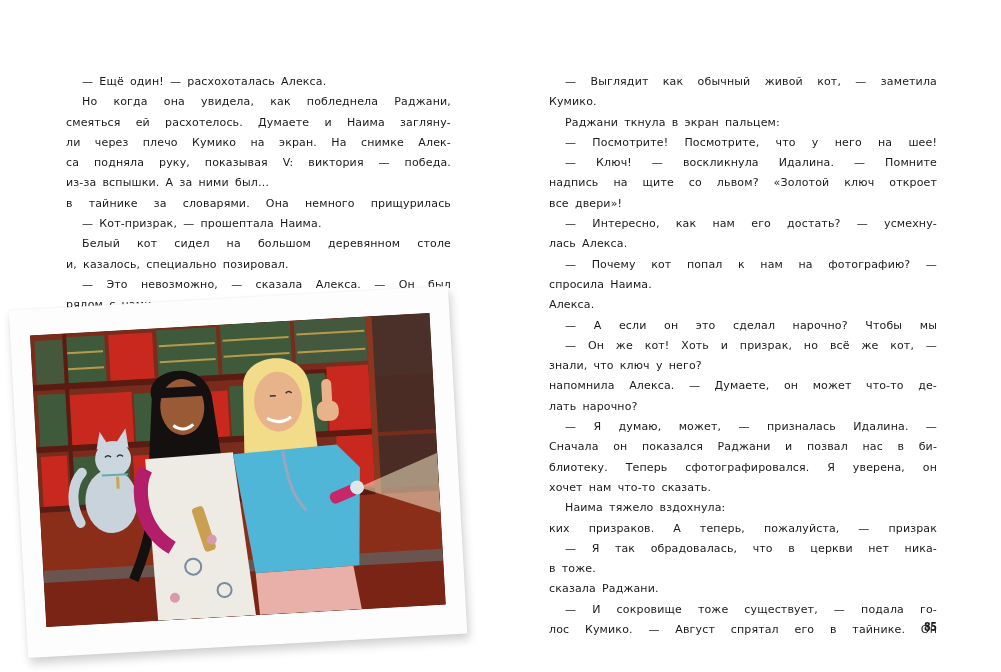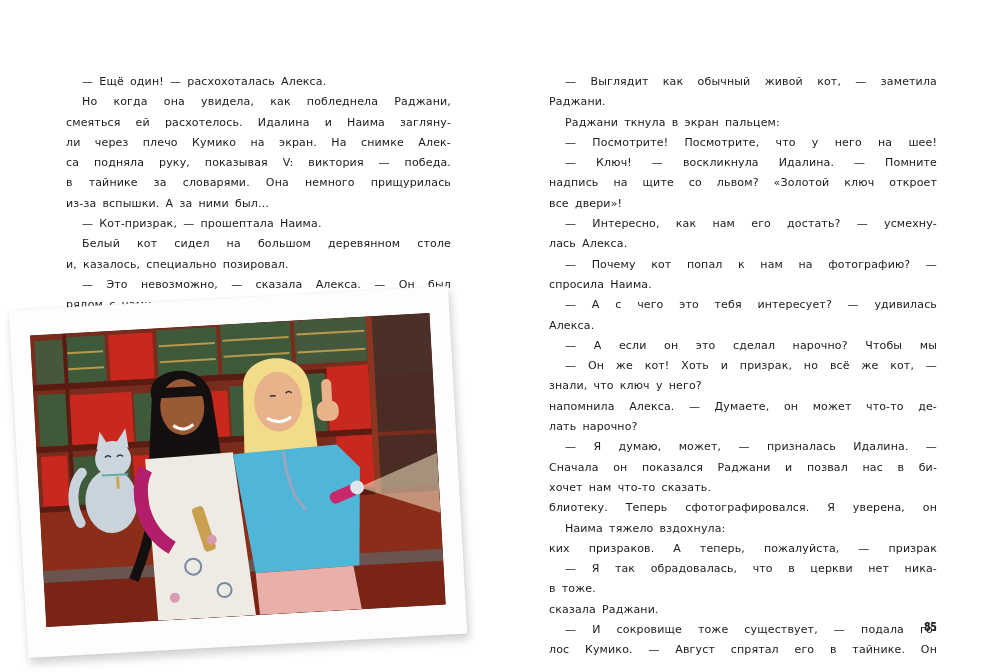--- a/index.html
+++ b/index.html
@@ -42,25 +42,25 @@
       overflow: hidden; background: #5a2a1e;
     }
   </style>
 </head>
 <body>
 
 <div class="page page-left">
   <div class="col col-left" id="left-col">
       <span class="ln ind last">— Ещё один! — расхохоталась Алекса.</span>
       <span class="ln ind">Но когда она увидела, как побледнела Раджани,</span>
-      <span class="ln">смеяться ей расхотелось. Идалина и Наима загляну-</span>
+      <span class="ln">смеяться ей расхотелось. Думаете и Наима загляну-</span>
       <span class="ln">ли через плечо Кумико на экран. На снимке Алек-</span>
       <span class="ln">са подняла руку, показывая V: виктория — победа.</span>
+      <span class="ln last">из-за вспышки. А за ними был…</span>
       <span class="ln">в тайнике за словарями. Она немного прищурилась</span>
-      <span class="ln last">из-за вспышки. А за ними был…</span>
       <span class="ln ind last">— Кот-призрак, — прошептала Наима.</span>
       <span class="ln ind">Белый кот сидел на большом деревянном столе</span>
       <span class="ln last">и, казалось, специально позировал.</span>
       <span class="ln ind">— Это невозможно, — сказала Алекса. — Он был</span>
       <span class="ln last">рядом с нами, и мы его не заметили?</span>
     </div>
 
   <div class="photo-frame">
     <div class="photo">
       <svg width="400" height="292" viewBox="0 0 400 292" xmlns="http://www.w3.org/2000/svg">
@@ -161,41 +161,40 @@
           <path d="M246,130 C250,170 258,180 266,190" stroke="#9aa6c0" stroke-width="3" fill="none"></path>
         </g>
       </svg>
     </div>
   </div>
 </div>
 
 <div class="page page-right">
   <div class="col col-right" id="right-col">
       <span class="ln ind">— Выглядит как обычный живой кот, — заметила</span>
-      <span class="ln last">Раджани.</span>
+      <span class="ln last">Кумико.</span>
       <span class="ln ind last">Раджани ткнула в экран пальцем:</span>
       <span class="ln ind">— Посмотрите! Посмотрите, что у него на шее!</span>
       <span class="ln ind">— Ключ! — воскликнула Идалина. — Помните</span>
       <span class="ln">надпись на щите со львом? «Золотой ключ откроет</span>
       <span class="ln last">все двери»!</span>
       <span class="ln ind">— Интересно, как нам его достать? — усмехну-</span>
       <span class="ln last">лась Алекса.</span>
       <span class="ln ind">— Почему кот попал к нам на фотографию? —</span>
       <span class="ln last">спросила Наима.</span>
-      <span class="ln ind">— А с чего это тебя интересует? — удивилась</span>
       <span class="ln last">Алекса.</span>
       <span class="ln ind">— А если он это сделал нарочно? Чтобы мы</span>
       <span class="ln ind">— Он же кот! Хоть и призрак, но всё же кот, —</span>
       <span class="ln last">знали, что ключ у него?</span>
       <span class="ln">напомнила Алекса. — Думаете, он может что-то де-</span>
       <span class="ln last">лать нарочно?</span>
       <span class="ln ind">— Я думаю, может, — призналась Идалина. —</span>
       <span class="ln">Сначала он показался Раджани и позвал нас в би-</span>
+      <span class="ln">блиотеку. Теперь сфотографировался. Я уверена, он</span>
       <span class="ln last">хочет нам что-то сказать.</span>
-      <span class="ln">блиотеку. Теперь сфотографировался. Я уверена, он</span>
       <span class="ln ind last">Наима тяжело вздохнула:</span>
       <span class="ln">ких призраков. А теперь, пожалуйста, — призрак</span>
       <span class="ln ind">— Я так обрадовалась, что в церкви нет ника-</span>
       <span class="ln last">в тоже.</span>
       <span class="ln last">сказала Раджани.</span>
       <span class="ln ind">— И сокровище тоже существует, — подала го-</span>
       <span class="ln">лос Кумико. — Август спрятал его в тайнике. Он</span>
     </div>
   <div class="page-number">85</div>
 </div>

